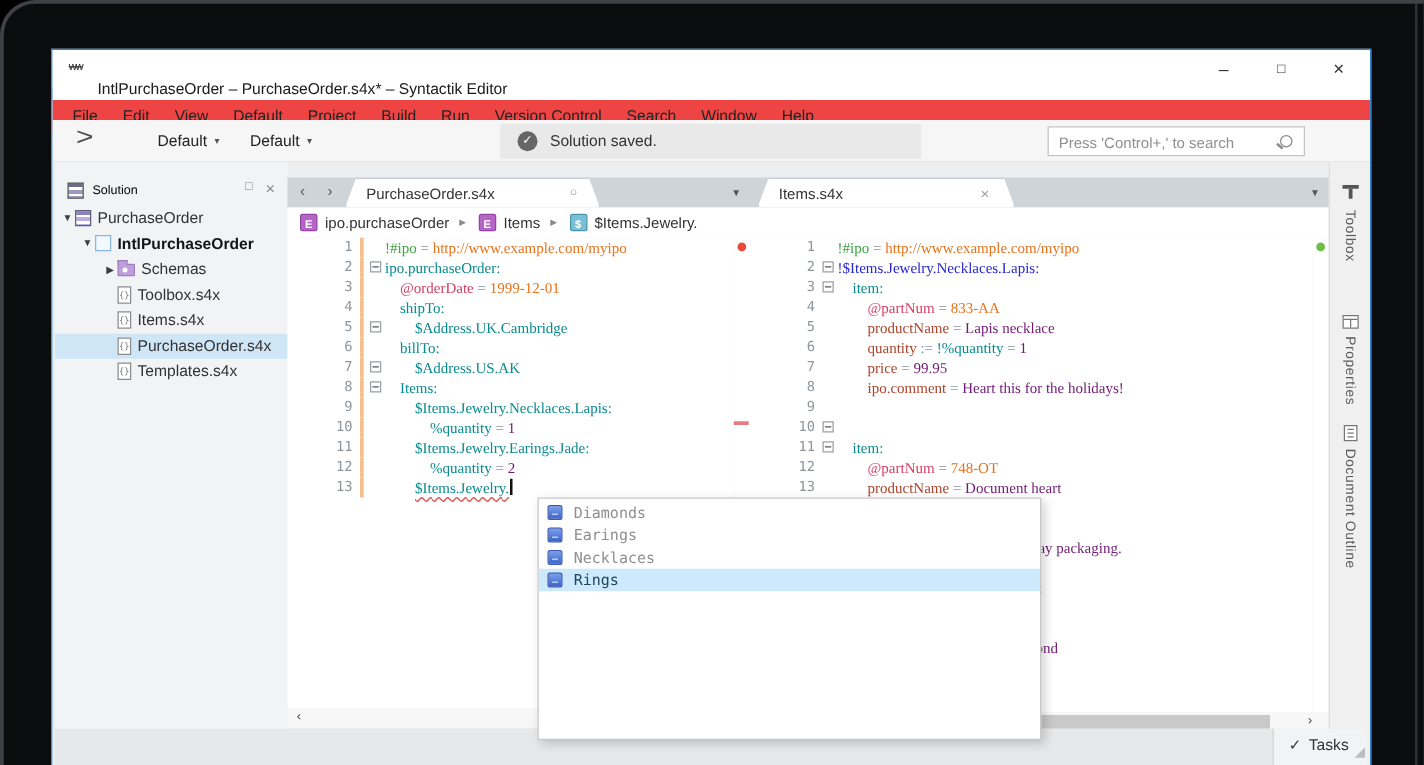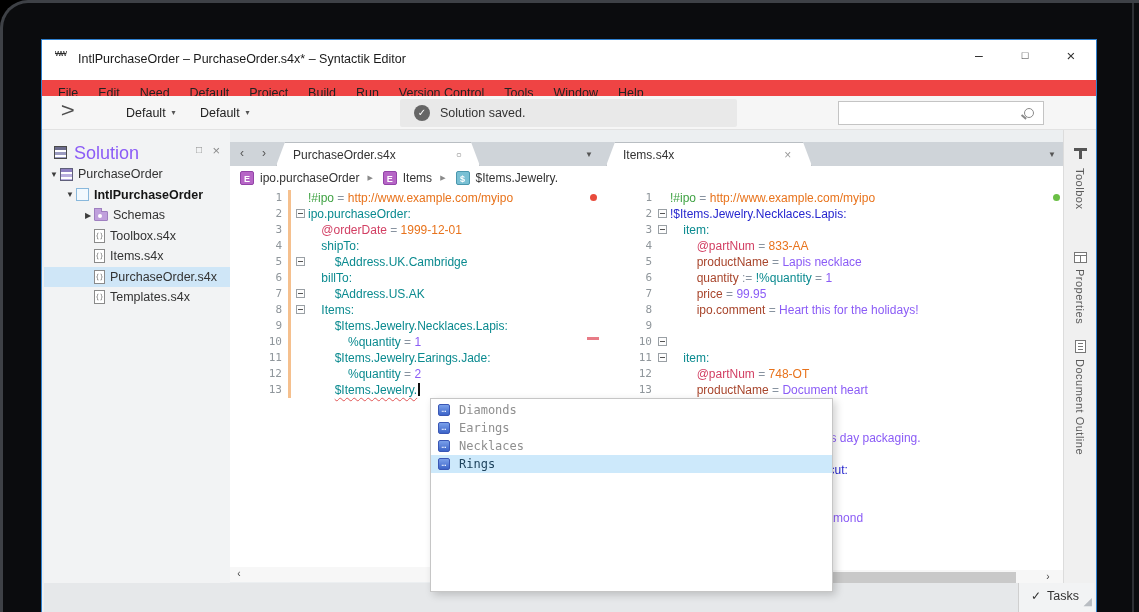--- a/index.html
+++ b/index.html
@@ -12,21 +12,21 @@
   .bezel::after{content:"";position:absolute;right:5px;top:0;bottom:0;width:2px;background:#2e3034}
 
   
   .window{position:absolute;left:41px;top:39px;width:1056px;height:580px;background:#fff;
           border:1px solid #2f80cf;box-sizing:border-box;overflow:hidden}
 
   
   .titlebar{position:absolute;left:0;top:0;right:0;height:30px;background:#fff}
   .app-icon{position:absolute;left:13px;top:8px;font-size:9px;font-weight:normal;color:#2b2b2b;
             text-decoration:line-through;letter-spacing:-1px}
-  .title-text{position:absolute;left:36px;top:4px;line-height:30px;font-size:12.5px;color:#1a1a1a}
+  .title-text{position:absolute;left:36px;top:16px;line-height:30px;font-size:12.5px;color:#1a1a1a}
   .win-controls{position:absolute;right:2px;top:0;height:30px;display:flex}
   .win-btn{width:46px;height:30px;display:flex;align-items:center;justify-content:center;color:#333}
   .win-btn.min{font-size:14px}.win-btn.max{font-size:11px}.win-btn.cls{font-size:15px}
 
   
   .menubar{position:absolute;left:0;top:40px;right:0;height:26px;background:#ef4444;display:flex;padding-left:6px}
   .menu-item{padding:0 10px;line-height:26px;font-size:12.5px;color:#222}
 
   
   .toolbar{position:absolute;left:0;top:56px;right:0;height:34px;background:#f6f6f6;border-bottom:1px solid #e2e2e2;box-sizing:border-box}
@@ -45,21 +45,21 @@
   .mag::after{content:"";position:absolute;left:-4px;top:7px;width:6px;height:1.5px;background:#8a8a8a;transform:rotate(40deg)}
 
   
   .main-bg{position:absolute;left:0;top:90px;right:0;bottom:0;background:#eceff1}
 
   
   .sol-panel{position:absolute;left:2px;top:90px;width:186px;height:453px;background:#f2f3f4}
   .sol-header{position:absolute;left:0;top:12px;right:0;height:22px}
   .sol-hicon{position:absolute;left:10px;top:4px;width:13px;height:13px;border:1px solid #4a4a4a;background:
      linear-gradient(#6b6b8c 0 3px,#fff 3px 5px,#9b9bc0 5px 8px,#fff 8px 10px,#9b9bc0 10px 13px);box-sizing:border-box}
-  .sol-title{position:absolute;left:30px;top:0;line-height:22px;font-size:18px;color:#8b5cf6}
+  .sol-title{position:absolute;left:30px;top:0;line-height:22px;font-size:10px;color:#000000}
   .sol-float{position:absolute;right:28px;top:2px;font-size:10px;color:#8a8a8a}
   .sol-close{position:absolute;right:10px;top:1px;font-size:13px;color:#8a8a8a}
   .tree{position:absolute;left:0;top:34px;right:0}
   .tree-row{height:20.5px;display:flex;align-items:center;font-size:12.5px;color:#333;position:relative}
   .tree-row.sel{background:#cfe6f7}
   .tree-row .expander{width:12px;font-size:8px;color:#3c3c3c;text-align:center;flex:none}
   .tree-row .ticon{flex:none;margin-right:5px}
   .tree-row .tlabel{white-space:nowrap}
   .tree-row.bold .tlabel{font-weight:bold;color:#151515}
   .icon-solution{width:13px;height:13px;border:1px solid #5f5f7a;background:linear-gradient(#8d7fc0 0 3px,#fff 3px 5px,#b9aede 5px 8px,#fff 8px 10px,#b9aede 10px 13px);box-sizing:border-box}
@@ -96,23 +96,23 @@
   .code{position:absolute;top:150px;background:#fff;overflow:hidden}
   .code-left{left:188px;width:357px;height:377px}
   .code-right{left:558px;width:450px;height:380px}
   .cl{display:flex;height:16px;line-height:16px;white-space:pre}
   .ln{width:52px;text-align:right;padding-right:4px;font-family:"DejaVu Sans Mono",monospace;font-size:11px;color:#8f969b;flex:none}
   .chbar{width:8px;flex:none;position:relative}
   .chbar::after{content:"";position:absolute;left:2px;top:0;bottom:0;width:3px;background:#f5c08e}
   .foldc{width:14px;flex:none;position:relative}
   .foldbox{position:absolute;left:2px;top:3px;width:9px;height:9px;border:1px solid #9aa0a5;background:#fdfdfd;box-sizing:border-box}
   .foldbox::after{content:"";position:absolute;left:1px;top:3px;width:5px;height:1px;background:#555}
-  .ct{font-family:Liberation Sans, sans-serif;font-size:12px;white-space:pre}
+  .ct{font-family:Liberation Serif, serif;font-size:12px;white-space:pre}
   .s-g{color:#3fa243}.s-o{color:#8893a0}.s-u{color:#e8731c}.s-t{color:#0a8a8f}
-  .s-a{color:#d23f63}.s-v{color:#8b5cf6}.s-p{color:#a8452c}.s-b{color:#2727cf}.s-i{color:#333}
+  .s-a{color:#d23f63}.s-v{color:#701a75}.s-p{color:#a8452c}.s-b{color:#2727cf}.s-i{color:#333}
   .s-e{color:#0a8a8f;text-decoration:underline wavy #e05555 1px;text-underline-offset:3px}
   .caret{display:inline-block;width:1.5px;height:13px;background:#111;vertical-align:-2px;margin-left:1px}
 
   
   .marker-col{position:absolute;top:150px;width:13px;height:377px;background:#fff}
   .mc-left{left:545px}.mc-right{left:1008px;height:380px}
   .dot{position:absolute;left:3px;top:4px;width:7px;height:7px;border-radius:50%}
   .dot-red{background:#e84b3c}.dot-green{background:#6abf45}
   .dash-red{position:absolute;left:0;top:147px;width:12px;height:3px;background:#e87b86}
 
@@ -163,40 +163,41 @@
     <div class="win-controls">
       <span class="win-btn min">–</span>
       <span class="win-btn max">□</span>
       <span class="win-btn cls">×</span>
     </div>
   </div>
 
   <div class="menubar" id="menubar">
       <div class="menu-item">File</div>
       <div class="menu-item">Edit</div>
-      <div class="menu-item">Need</div>
+      <div class="menu-item">View</div>
       <div class="menu-item">Default</div>
       <div class="menu-item">Project</div>
       <div class="menu-item">Build</div>
       <div class="menu-item">Run</div>
       <div class="menu-item">Version Control</div>
-      <div class="menu-item">Tools</div>
+      <div class="menu-item">Search</div>
       <div class="menu-item">Window</div>
       <div class="menu-item">Help</div>
     </div>
 
   <div class="toolbar">
     <span class="play-btn">&gt;</span>
     <span class="combo combo1"><span>Default</span><span class="arr">▾</span></span>
     <span class="combo combo2"><span>Default</span><span class="arr">▾</span></span>
     <div class="status-pill">
       <span class="check-circle">✓</span>
       <span class="status-text">Solution saved.</span>
     </div>
     <div class="searchbox">
+      <input type="text" placeholder="Press 'Control+,' to search" style="">
       <span class="mag"></span>
     </div>
   </div>
 
   <div class="main-bg"></div>
 
   <div class="sol-panel">
     <div class="sol-header">
       <span class="sol-hicon"></span>
       <span class="sol-title">Solution</span>

